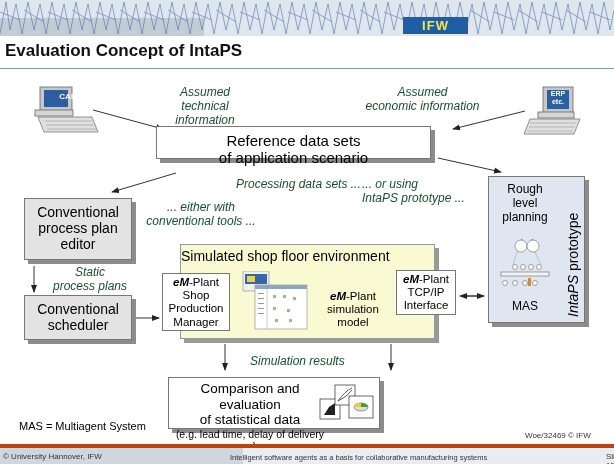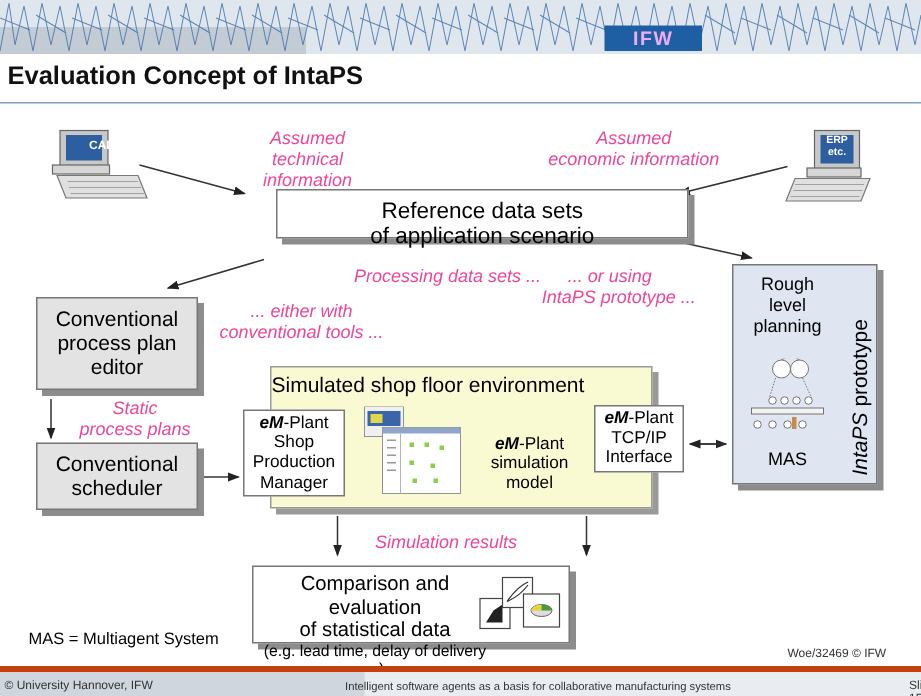--- a/index.html
+++ b/index.html
@@ -3,34 +3,34 @@
 <meta charset="utf-8">
 <style>
   * { box-sizing: border-box; margin: 0; padding: 0; }
   html, body { width: 614px; height: 464px; background: #ffffff; overflow: hidden; }
   body { position: relative; font-family: "Liberation Sans", sans-serif; color: #000; }
 
   
   #banner { position: absolute; left: 0; top: 0; width: 614px; height: 36px; background: #dfe6ee; overflow: hidden; }
   #banner-shade { position: absolute; left: 0; top: 18px; width: 204px; height: 22px; background: #b9c3cc; opacity: 0.75; }
   #banner svg { position: absolute; left: 0; top: 0; }
-  #ifw-logo { position: absolute; left: 403px; top: 17px; width: 65px; height: 17px; background: #1e5fa3; color: #f0abfc;
+  #ifw-logo { position: absolute; left: 403px; top: 17px; width: 65px; height: 17px; background: #1e5fa3; color: #fde047;
               font-weight: bold; font-size: 13px; text-align: center; line-height: 17px; letter-spacing: 1px; }
 
   #page-title { position: absolute; left: 5px; top: 41px; font-size: 17px; font-weight: bold; color: #111; }
   #title-rule { position: absolute; left: 0; top: 68px; width: 614px; height: 1px; background: #7f9fc0; }
 
   .box { position: absolute; text-align: center; line-height: 1.15; }
   .shadow { box-shadow: 4px 4px 0 #8c8c8c; }
   .white { background: #fff; border: 1px solid #777; }
   .gray { background: #e3e3e3; border: 1px solid #777; }
 
-  .label-it { position: absolute; font-style: italic; font-size: 12px; text-align: center; line-height: 1.15; color: #ec4899; }
-
-  #ref-box { left: 184px; top: 126px; width: 275px; height: 33px; font-size: 15px; padding-top: 5px; }
+  .label-it { position: absolute; font-style: italic; font-size: 12px; text-align: center; line-height: 1.15; color: #14532d; }
+
+  #ref-box { left: 156px; top: 126px; width: 275px; height: 33px; font-size: 15px; padding-top: 5px; }
   #cpe-box { left: 24px; top: 198px; width: 108px; height: 62px; font-size: 14px; padding-top: 5px; }
   #sched-box { left: 24px; top: 295px; width: 108px; height: 45px; font-size: 14px; padding-top: 5px; }
 
   #shop-env { position: absolute; left: 180px; top: 244px; width: 255px; height: 95px; background: #fafad2; border: 1px solid #999; box-shadow: 4px 4px 0 #9a9a9a; }
   #shop-env-title { position: absolute; left: 0; top: 3px; width: 100%; font-size: 14px; }
 
   #spm-box { left: 162px; top: 273px; width: 68px; height: 58px; font-size: 11.5px; padding-top: 2px; }
   #tcp-box { left: 396px; top: 270px; width: 60px; height: 45px; font-size: 11.5px; padding-top: 2px; }
   #sim-model { position: absolute; left: 318px; top: 290px; width: 70px; text-align: center; font-size: 11.5px; line-height: 1.15; }
 
@@ -127,21 +127,21 @@
 </div>
 <div class="label-it" style="left:360px;top:86px;width:125px;">
   <div>Assumed</div>
   <div>economic information</div>
 </div>
 <div class="label-it" style="left:236px;top:178px;">Processing data sets ...</div>
 <div class="label-it" style="left:136px;top:201px;width:130px;">
   <div>... either with</div>
   <div>conventional tools ...</div>
 </div>
-<div class="label-it" style="left:350px;top:178px;width:125px;text-align:center;">
+<div class="label-it" style="left:362px;top:178px;width:125px;text-align:left;">
   <div style="padding-right:12px;">... or using</div>
   <div>IntaPS prototype ...</div>
 </div>
 <div class="label-it" style="left:44px;top:266px;width:92px;">
   <div>Static</div>
   <div>process plans</div>
 </div>
 <div class="label-it" style="left:250px;top:355px;">Simulation results</div>
 
 <div id="ref-box" class="box white shadow">

